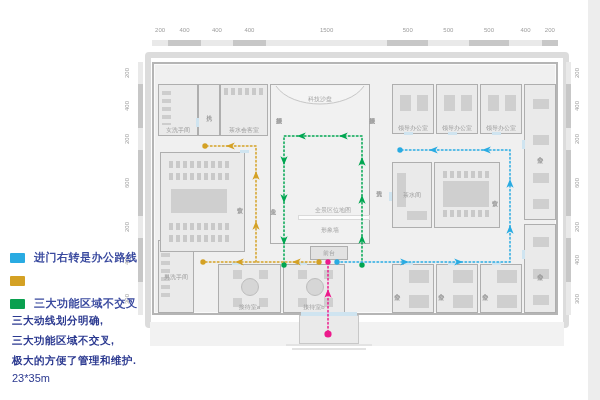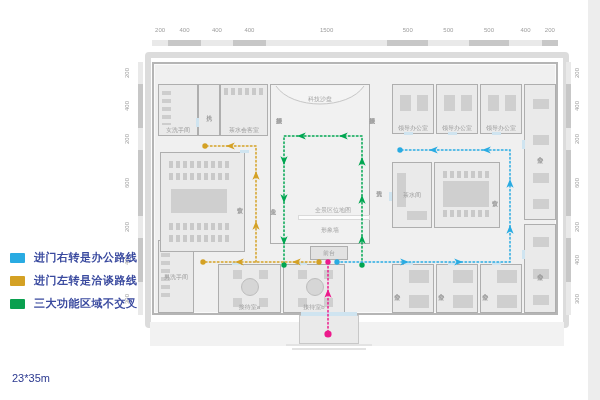--- a/index.html
+++ b/index.html
@@ -271,21 +271,25 @@
       <div class="ptext" style="left: 330px; top: 230px;">形象墙</div>
     </div>
 
   <div id="legend">
       <div class="leg-item">
         <div class="leg-swatch" style="background: rgb(41, 171, 226);"></div>
         <div class="leg-label">进门右转是办公路线</div>
       </div>
       <div class="leg-item">
         <div class="leg-swatch" style="background: rgb(212, 161, 36);"></div>
-        <div class="leg-label">进门左转是洽谈路线</div>
       </div>
       <div class="leg-item">
         <div class="leg-swatch" style="background: rgb(10, 160, 79);"></div>
         <div class="leg-label">三大功能区域不交叉</div>
       </div>
     </div>
+  <div id="notes">
+      <div class="note-line">三大动线划分明确,</div>
+      <div class="note-line">三大功能区域不交叉,</div>
+      <div class="note-line">极大的方便了管理和维护.</div>
+    </div>
   <div id="dimension">23*35m</div>
 </div>
 
 </body></html>

